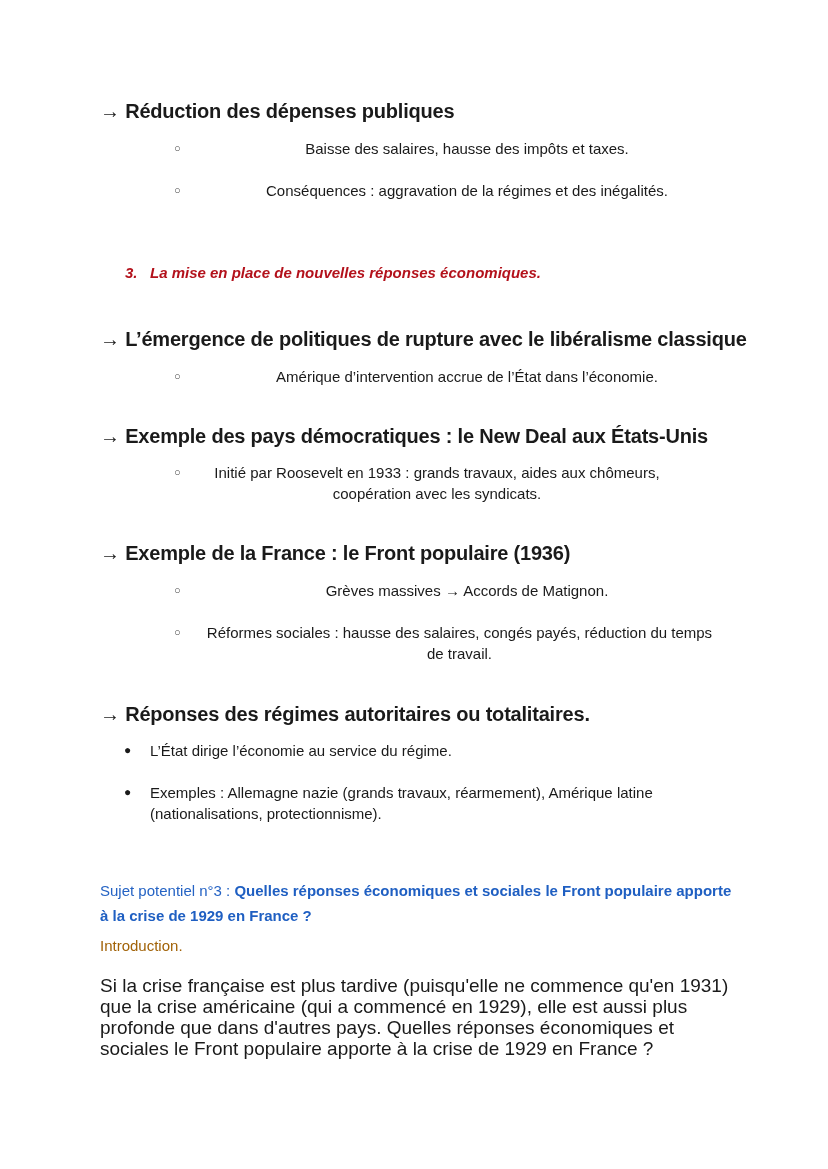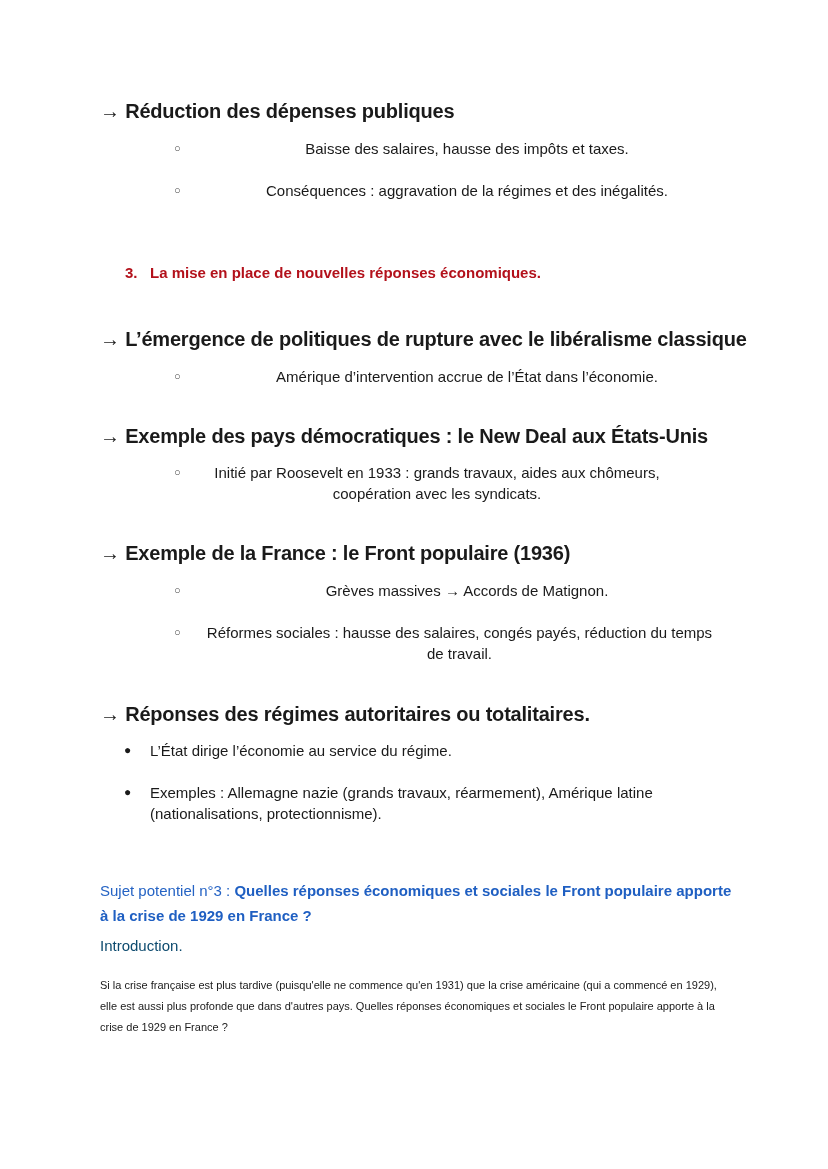--- a/index.html
+++ b/index.html
@@ -10,37 +10,37 @@
     .sub { left: 174px; width: 560px; font-size: 15px; line-height: 21px; }
     .sub .mk { position: absolute; left: 0; top: 0; font-size: 11px; color: #444; }
     .sub .tx { display: block; margin-left: 26px; text-align: center; }
     .bul { left: 124px; width: 580px; font-size: 15px; line-height: 21px; }
     .bul .mk { position: absolute; left: 0; top: 0; font-size: 12px; }
     .bul .tx { display: block; margin-left: 26px; }
     .red-h { left: 125px; color: #b3111b; font-weight: bold; font-size: 15px; }
     .red-h .num { display: inline-block; width: 25px; }
     .subject { left: 100px; width: 640px; color: #2563c4; font-size: 15px; line-height: 25px; }
     .subject b { font-weight: bold; color: #1f5fc2; }
-    .intro { left: 100px; color: #0c4a6e; font-size: 15px; }
-    .para { left: 100px; width: 630px; font-size: 11px; line-height: 21px; }
+    .intro { left: 100px; color: #a16207; font-size: 15px; }
+    .para { left: 100px; width: 630px; font-size: 19px; line-height: 21px; }
   </style>
 </head>
 <body>
 
 <div class="abs h-arrow" style="top:100px;">→ Réduction des dépenses publiques</div>
 <div class="abs sub" style="top:138px;">
   <span class="mk">○</span>
   <span class="tx">Baisse des salaires, hausse des impôts et taxes.</span>
 </div>
 <div class="abs sub" style="top:180px;">
   <span class="mk">○</span>
   <span class="tx">Conséquences : aggravation de la régimes et des inégalités.</span>
 </div>
 
-<div class="abs red-h" style="top:264px;">
+<div class="abs red-h" style="top:264px;font-style:italic;">
   <span class="num">3.</span><span>La mise en place de nouvelles réponses économiques.</span>
 </div>
 
 <div class="abs h-arrow" style="top:328px;">→ L’émergence de politiques de rupture avec le libéralisme classique</div>
 <div class="abs sub" style="top:366px;">
   <span class="mk">○</span>
   <span class="tx">Amérique d’intervention accrue de l’État dans l’économie.</span>
 </div>
 
 <div class="abs h-arrow" style="top:425px;">→ Exemple des pays démocratiques : le New Deal aux États-Unis</div>

